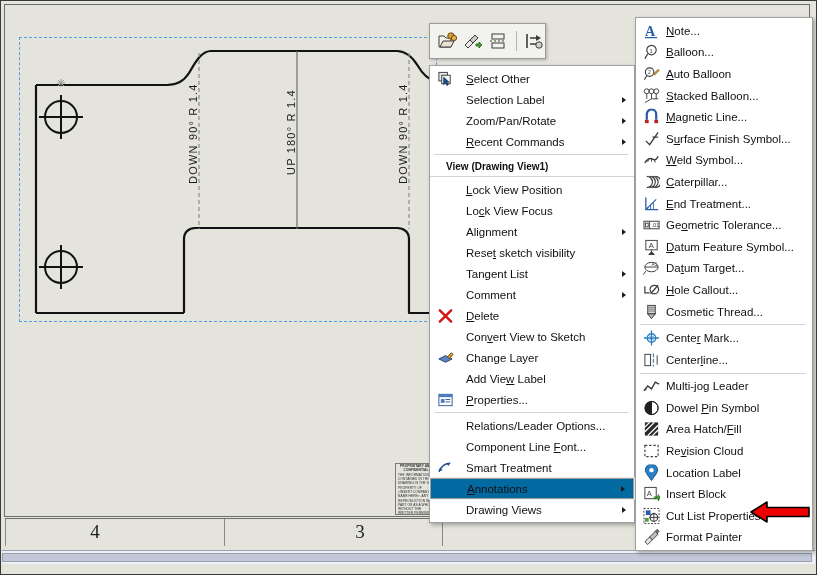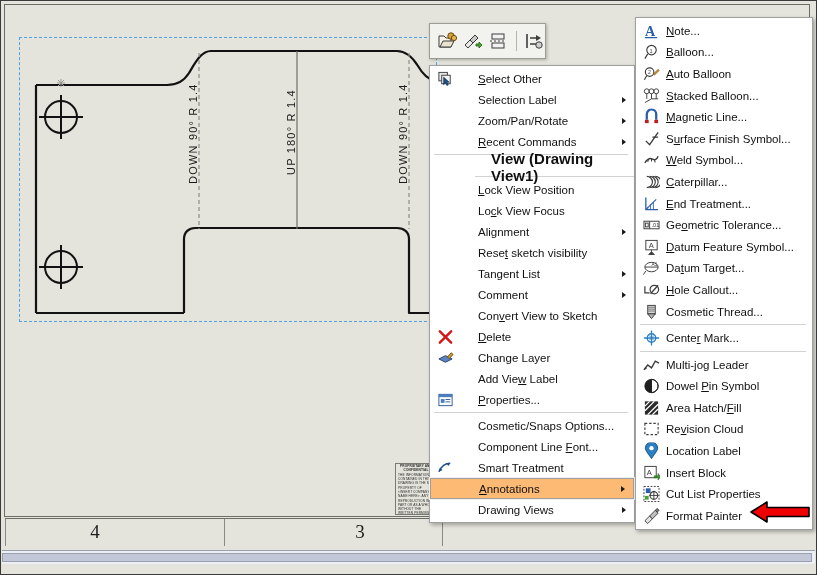--- a/index.html
+++ b/index.html
@@ -48,31 +48,31 @@
   #minitb .tbi{width:24px;height:24px;display:flex;align-items:center;justify-content:center;}
   #minitb .sep{width:1px;height:20px;background:#b5b5ac;margin:0 3px;}
 
   
   .menu{position:absolute;background:#ffffff;border:1px solid #a0a0a0;box-sizing:border-box;
      box-shadow:2px 2px 4px rgba(0,0,0,.3);padding:2px 0;}
   #menu1{left:428px;top:64px;width:206px;}
   #menu2{left:634px;top:16px;width:178px;}
 
   .mi{position:relative;height:21px;display:flex;align-items:center;box-sizing:border-box;
-      padding-left:48px;font-size:11.5px;color:#101010;white-space:nowrap;}
+      padding-left:36px;font-size:11.5px;color:#101010;white-space:nowrap;}
   #menu2 .mi{height:21.6px;padding-left:30px;}
   .mi .ico{position:absolute;left:6px;top:50%;transform:translateY(-50%);width:19px;height:19px;
      display:flex;align-items:center;justify-content:center;}
   .mi .arr{position:absolute;right:8px;top:50%;transform:translateY(-50%);
      width:0;height:0;border-left:4px solid #1b1b1b;border-top:3.5px solid transparent;border-bottom:3.5px solid transparent;}
   .mi u{text-decoration:underline;}
   .sep-row{height:1px;margin:2px 6px 2px 4px;background:#d2d2d2;}
-  .hdr{height:19px;display:flex;align-items:center;padding-left:16px;font-size:15px;font-weight:bold;color:#101010;
-      border-bottom:1px solid #d2d2d2;margin-bottom:2px;margin-left:45px;}
-  .mi.hl{background:#fdba74;border:1px solid #9e9e9e;outline:1px solid #f0f0ef;text-align:center;}
+  .hdr{height:19px;display:flex;align-items:center;padding-left:16px;font-size:10px;font-weight:bold;color:#101010;
+      border-bottom:1px solid #d2d2d2;margin-bottom:2px;}
+  .mi.hl{background:#0369a1;border:1px solid #9e9e9e;outline:1px solid #f0f0ef;text-align:center;}
 
   
   #redarrow{position:absolute;left:748px;top:498px;width:62px;height:26px;}
 
   .lbl{pointer-events:none;}
 </style>
 </head>
 <body>
 
 <div id="app">
@@ -227,29 +227,29 @@
       </div>
       <div class="mi">
         <span class="mi-label">Tangent List</span>
         <span class="arr"></span>
       </div>
       <div class="mi">
         <span class="mi-label">Comment</span>
         <span class="arr"></span>
       </div>
       <div class="mi">
+        <span class="ico">
+          <svg width="17" height="17" viewBox="0 0 18 18">
+            <path d="M3 3 L15 15 M15 3 L3 15" stroke="#d41818" stroke-width="2.6" stroke-linecap="round"></path>
+          </svg>
+        </span>
+        <span class="mi-label"><u>D</u>elete</span>
+      </div>
+      <div class="mi">
         <span class="mi-label">Con<u>v</u>ert View to Sketch</span>
-      </div>
-      <div class="mi">
-        <span class="ico">
-          <svg width="17" height="17" viewBox="0 0 18 18">
-            <path d="M3 3 L15 15 M15 3 L3 15" stroke="#d41818" stroke-width="2.6" stroke-linecap="round"></path>
-          </svg>
-        </span>
-        <span class="mi-label"><u>D</u>elete</span>
       </div>
       <div class="mi">
         <span class="ico">
           <svg width="17" height="17" viewBox="0 0 18 18">
             <path d="M2 10 L9 6.5 L16 10 L9 13.5 Z" fill="#5b82c4" stroke="#24416e"></path>
             <path d="M11 8 L15 3.5 L17 5.2 L13 9.7 Z" fill="#d0a233" stroke="#6b4a12"></path>
           </svg>
         </span>
         <span class="mi-label">Chan<u>g</u>e Layer</span>
       </div>
@@ -263,21 +263,21 @@
             <rect x="2" y="3" width="14" height="3" fill="#4a7cc0"></rect>
             <rect x="4" y="8" width="4" height="4" fill="#4a7cc0"></rect>
             <line x1="9" y1="8.5" x2="14" y2="8.5" stroke="#2e5a93"></line>
             <line x1="9" y1="11" x2="14" y2="11" stroke="#2e5a93"></line>
           </svg>
         </span>
         <span class="mi-label"><u>P</u>roperties...</span>
       </div>
       <div class="sep-row"></div>
       <div class="mi">
-        <span class="mi-label">Cosmetic/Snaps Options...</span>
+        <span class="mi-label">Relations/Leader Options...</span>
       </div>
       <div class="mi">
         <span class="mi-label">Component Line <u>F</u>ont...</span>
       </div>
       <div class="mi">
         <span class="ico">
           <svg width="17" height="17" viewBox="0 0 18 18">
             <path d="M2 13 q4 -9 12 -9" fill="none" stroke="#1c4f8c" stroke-width="1.6"></path>
             <path d="M2 13 l1 -4 l3 2 z" fill="#1c4f8c"></path>
             <path d="M14 4 l-4 0 l2 3 z" fill="#1c4f8c"></path>
@@ -441,20 +441,30 @@
       <div class="sep-row"></div>
       <div class="mi">
         <span class="ico">
           <svg width="17" height="17" viewBox="0 0 18 18">
             <circle cx="9" cy="9" r="4.5" fill="none" stroke="#2b7fc4" stroke-width="1.4"></circle>
             <path d="M9 1 L9 17 M1 9 L17 9" stroke="#2b7fc4" stroke-width="1.4"></path>
             <path d="M6 6 L12 12 M12 6 L6 12" stroke="#2b7fc4" stroke-width=".8"></path>
           </svg>
         </span>
         <span class="mi-label">Cente<u>r</u> Mark...</span>
+      </div>
+      <div class="mi">
+        <span class="ico">
+          <svg width="17" height="17" viewBox="0 0 18 18">
+            <rect x="2" y="3" width="6" height="12" fill="#ffffff" stroke="#3c3c3c"></rect>
+            <line x1="11" y1="2" x2="11" y2="16" stroke="#2b7fc4" stroke-width="1.2" stroke-dasharray="4,2"></line>
+            <line x1="15" y1="4" x2="15" y2="14" stroke="#3c3c3c"></line>
+          </svg>
+        </span>
+        <span class="mi-label">Center<u>l</u>ine...</span>
       </div>
       <div class="sep-row"></div>
       <div class="mi">
         <span class="ico">
           <svg width="17" height="17" viewBox="0 0 18 18">
             <path d="M1 14 L5 9 L9 12 L13 5 L17 7" fill="none" stroke="#3c3c3c" stroke-width="1.5"></path>
             <path d="M1 14 l3 -1 l-1 -2 z" fill="#3c3c3c"></path>
           </svg>
         </span>
         <span class="mi-label">Multi-jog Leader</span>

